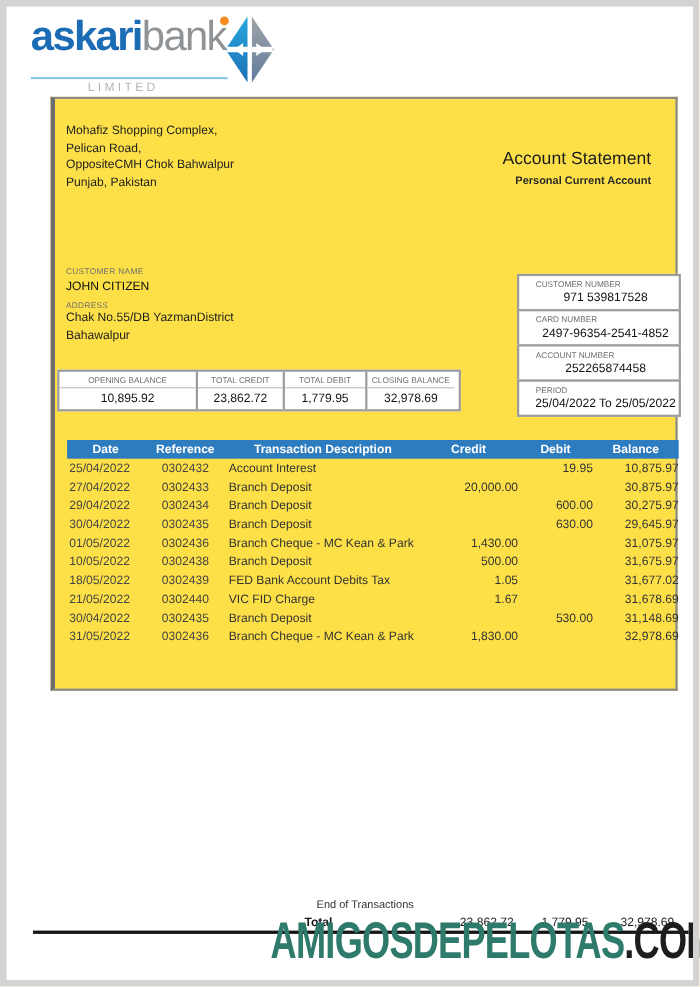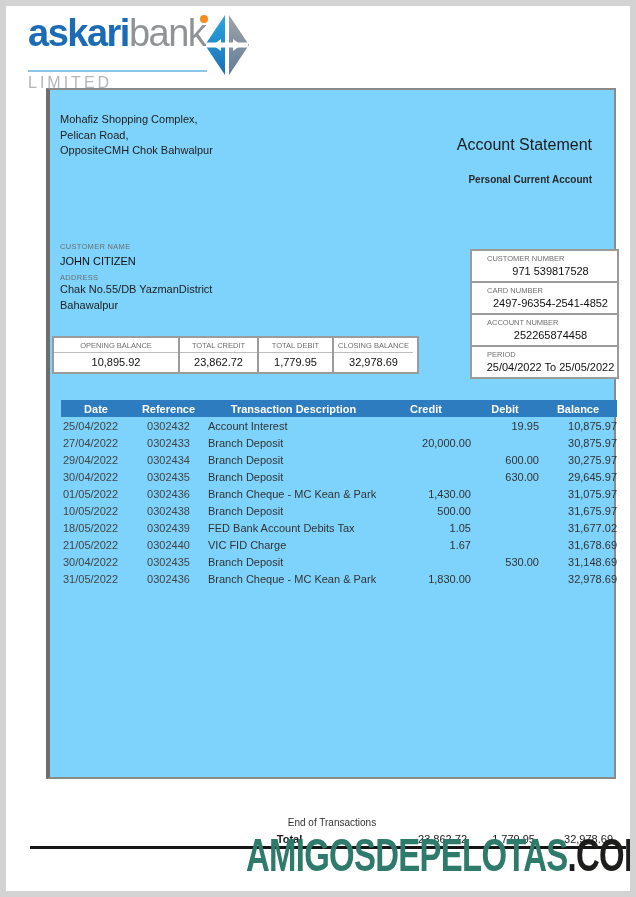--- a/index.html
+++ b/index.html
@@ -6,31 +6,31 @@
   body { font-family:"Liberation Sans", sans-serif; }
   .page { position:relative; width:636px; height:897px; background:#fff; overflow:hidden; }
   .scan-frame { position:absolute; inset:0; border:6px solid #d3d3d3; pointer-events:none; z-index:20; }
 
   
   .logo { position:absolute; left:28px; top:14px; width:230px; }
   .wordmark { position:relative; display:inline-block; font-size:38px; line-height:1.05; letter-spacing:-1.5px; border-bottom:2px solid #8cc6ea; padding:0 2px 16px 0; }
   .w1 { font-weight:700; position:relative; }
   .i-dot { position:absolute; width:8px; height:8px; border-radius:50%; top:1px; right:-1px; }
   .w2 { font-weight:400; }
-  .logo-sub { width:168px; text-align:left; font-size:16px; letter-spacing:3px; color:#b4b6b9; margin-top:2px; }
+  .logo-sub { width:168px; text-align:center; font-size:11px; letter-spacing:3px; color:#b4b6b9; margin-top:2px; }
   .logo-diamond { position:absolute; left:176px; top:0; }
 
   
-  .main-box { position:absolute; left:46px; top:88px; width:570px; height:691px; border:2px solid #8a8a8a; border-left:4px solid #6e6e6e; background:#7dd3fc; box-sizing:border-box; }
+  .main-box { position:absolute; left:46px; top:88px; width:570px; height:540px; border:2px solid #8a8a8a; border-left:4px solid #6e6e6e; background:#fde047; box-sizing:border-box; }
 
   .sender-block { position:absolute; left:10px; top:22px; font-size:11px; color:#3c3c3c; line-height:17px; }
 
   .stmt-head { position:absolute; right:22px; top:46px; text-align:right; }
   .stmt-title { font-size:16px; color:#1b1b1b; }
-  .stmt-sub { font-size:10px; font-weight:700; color:#2a2a2a; margin-top:20px; }
+  .stmt-sub { font-size:10px; font-weight:700; color:#2a2a2a; margin-top:5px; }
 
   .field-label { font-size:7.5px; color:#6e6e6e; letter-spacing:0.3px; }
   .customer-block { position:absolute; left:10px; top:152px; }
   .customer-name { font-size:11px; color:#111; margin:4px 0 6px; }
   .addr-line { font-size:11px; color:#222; line-height:15.5px; }
 
   .summary-box { position:absolute; left:2px; top:246px; width:363px; border:2px solid #9b9b9b; display:grid; grid-template-columns:126px 79px 75px 79px; box-sizing:content-box; background:#fff; }
   .sum-cell { border-right:2px solid #9b9b9b; }
   .sum-cell:last-child { border-right:none; }
   .sum-label { font-size:7.5px; color:#6e6e6e; text-align:center; padding:3px 0 2px; border-bottom:1px solid #bdbdbd; }
@@ -92,20 +92,21 @@
       </svg>
     </span>
   </div>
 
   <div class="main-box">
 
     <div class="sender-block">
       <div class="addr-line">Mohafiz Shopping Complex,</div>
       <div class="addr-line">Pelican Road,</div>
       <div class="addr-line">OppositeCMH Chok Bahwalpur</div>
+      <div class="addr-line">Punjab, Pakistan</div>
     </div>
 
     <div class="stmt-head">
       <div class="stmt-title">Account Statement</div>
       <div class="stmt-sub">Personal Current Account</div>
     </div>
 
     <div class="customer-block">
       <div class="field-label">CUSTOMER NAME</div>
       <div class="customer-name">JOHN CITIZEN</div>

